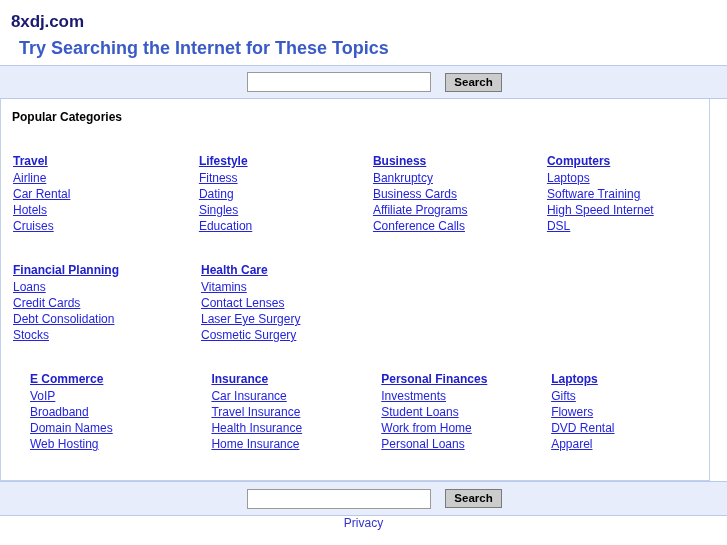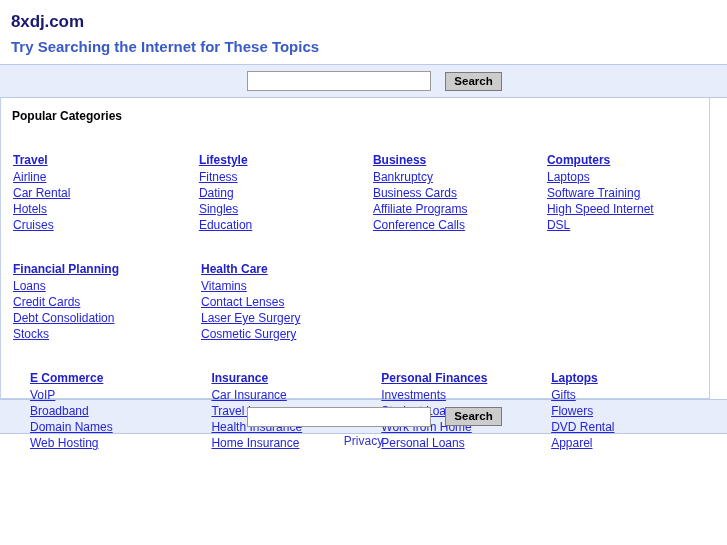--- a/index.html
+++ b/index.html
@@ -30,25 +30,25 @@
   }
   .site-title {
     font-size: 17px;
     font-weight: bold;
     color: #191970;
     line-height: 20px;
     margin: 0 0 7px 0;
     letter-spacing: -0.1px;
   }
   .tagline {
-    font-size: 15px;
+    font-size: 18px;
     font-weight: bold;
     color: #3a5bc7;
     line-height: 16px;
-    margin: 0;
+    margin: 8px;
   }
 
   
   .search-strip {
     margin-top: 9px;
     background: #e7edfa;
     border-top: 1px solid #b9c9ec;
     border-bottom: 1px solid #b9c9ec;
     height: 32px;
     display: flex;
@@ -89,21 +89,21 @@
   }
 
   
   .content-box {
     margin: 0 17px 0 0;
     border-left: 1px solid #c3d0ea;
     border-right: 1px solid #c3d0ea;
     border-bottom: 1px solid #c3d0ea;
     background: #ffffff;
     padding: 9px 0 11px 0;
-    height: 301px;
+    height: 382px;
     box-sizing: border-box;
   }
   .popular-heading {
     font-size: 12px;
     font-weight: bold;
     color: #000000;
     margin: 1px 0 0 11px;
     line-height: 16px;
   }
 

